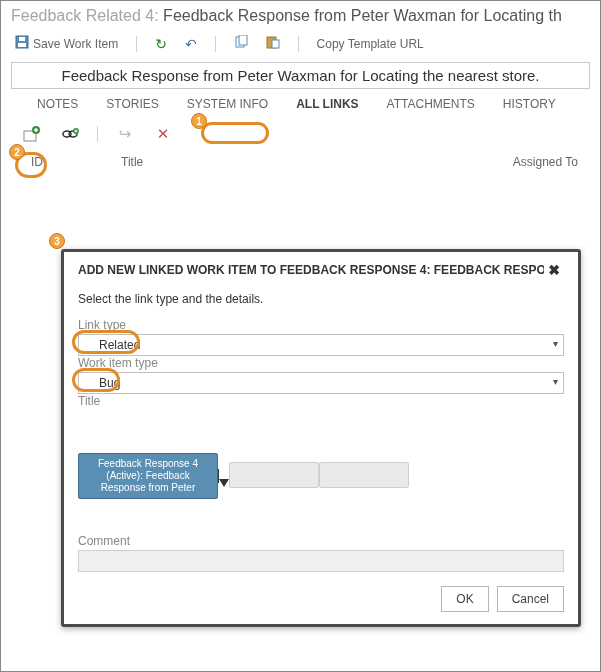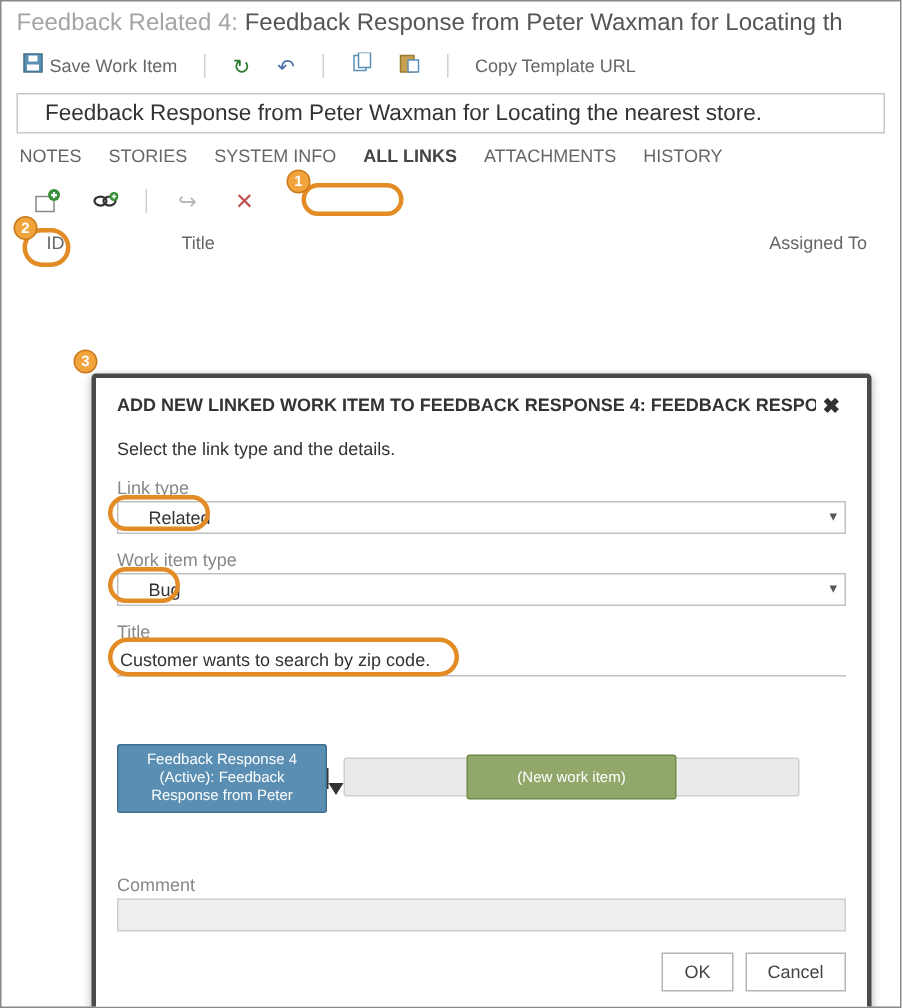--- a/index.html
+++ b/index.html
@@ -17,24 +17,24 @@
   .header-grey { color:#a5a5a5; }
   .header-dark { color:#555;text-align:center; }
   .toolbar {
     display:flex; align-items:center; gap:10px;
     padding:6px 10px; font-size:12px; color:#666;
   }
   .toolbar .sep { width:1px; height:16px; background:#d0d0d0; margin:0 4px; }
   .tb-btn { display:flex; align-items:center; gap:4px; cursor:pointer; padding:2px 4px; }
   .title-field {
     margin:2px 10px 6px 10px;
-    border:1px solid #c8c8c8; padding:4px 18px; font-size:15px; color:#333;
+    border:1px solid #c8c8c8; padding:4px 6px; font-size:15px; color:#333;text-align:center;
   }
   .tabs {
-    display:flex; gap:18px; padding:0 12px; margin-top:6px;
+    display:flex; gap:28px; padding:0 12px; margin-top:6px;margin-left:24px;
   }
   .tab { font-size:12px; color:#666; padding:2px 0; cursor:pointer; position:relative;}
   .tab.active { font-weight:bold; color:#444; }
   .circ-orange {
     position:absolute; border:3px solid #e38b24; border-radius:18px;
     pointer-events:none;
   }
   .badge {
     position:absolute; width:16px; height:16px; border-radius:8px;
     background:#f2a43c; color:#fff; font-size:10px; font-weight:bold;
@@ -53,21 +53,21 @@
   .dialog {
     position:absolute; left:60px; top:248px; width:520px;
     border:3px solid #4a4a4a; border-radius:3px; background:#fff;
     box-shadow:0 2px 6px rgba(0,0,0,0.3);
   }
   .dlg-inner { padding:10px 14px 12px 14px; }
   .dlg-title-row { display:flex; align-items:center; }
   .dlg-title { font-size:12px; font-weight:600; color:#333; flex:1; white-space:nowrap; overflow:hidden; text-overflow:clip;}
   .dlg-close { font-size:14px; font-weight:bold; cursor:pointer; padding:0 4px;}
   .dlg-prompt { font-size:12px; color:#333; margin:14px 0 12px 0;}
-  .fld-label { font-size:12px; color:#888; margin-top:10px; margin-bottom:2px;}
+  .fld-label { font-size:12px; color:#888; margin-bottom:2px;}
   .fld-input {
     width:100%; font-size:12px; border:none; border-bottom:1px solid #c0c0c0;
     padding:3px 2px; color:#333; background:transparent; outline:none;
   }
   .fld-select {
     width:100%; font-size:12px; border:1px solid #c0c0c0;
     padding:3px 20px; color:#333; background:#fff;
     appearance:none; -webkit-appearance:none;
     position:relative;
   }
@@ -225,32 +225,27 @@
       <div class="highlight-oval" style="left:-6px; top:-4px; width:68px; height:24px;"></div>
     </div>
 
     <div class="fld-label">Work item type</div>
     <div class="select-wrap" style="position:relative;">
       <div class="fld-select">Bug</div>
       <div class="highlight-oval" style="left:-6px; top:-4px; width:48px; height:24px;"></div>
     </div>
 
     <div class="fld-label">Title</div>
-    <div style="position:relative;">
-      <input class="fld-input" value="Customer wants to search by zip code." style="">
-      <div class="highlight-oval" style="left:-6px; top:-5px; width:234px; height:26px;"></div>
-    </div>
 
     <div class="preview">
       <div class="node-parent">Feedback Response 4 (Active): Feedback Response from Peter</div>
       <div class="arrow-stem"></div>
       <div class="arrow-down"></div>
       <div class="node-row">
         <div class="node-side"></div>
-        <div class="node-new">(New work item)</div>
         <div class="node-side"></div>
       </div>
     </div>
 
     <div class="fld-label">Comment</div>
     <div class="comment-box"></div>
 
     <div class="btn-row">
       <button class="dlg-btn">OK</button>
       <button class="dlg-btn">Cancel</button>

